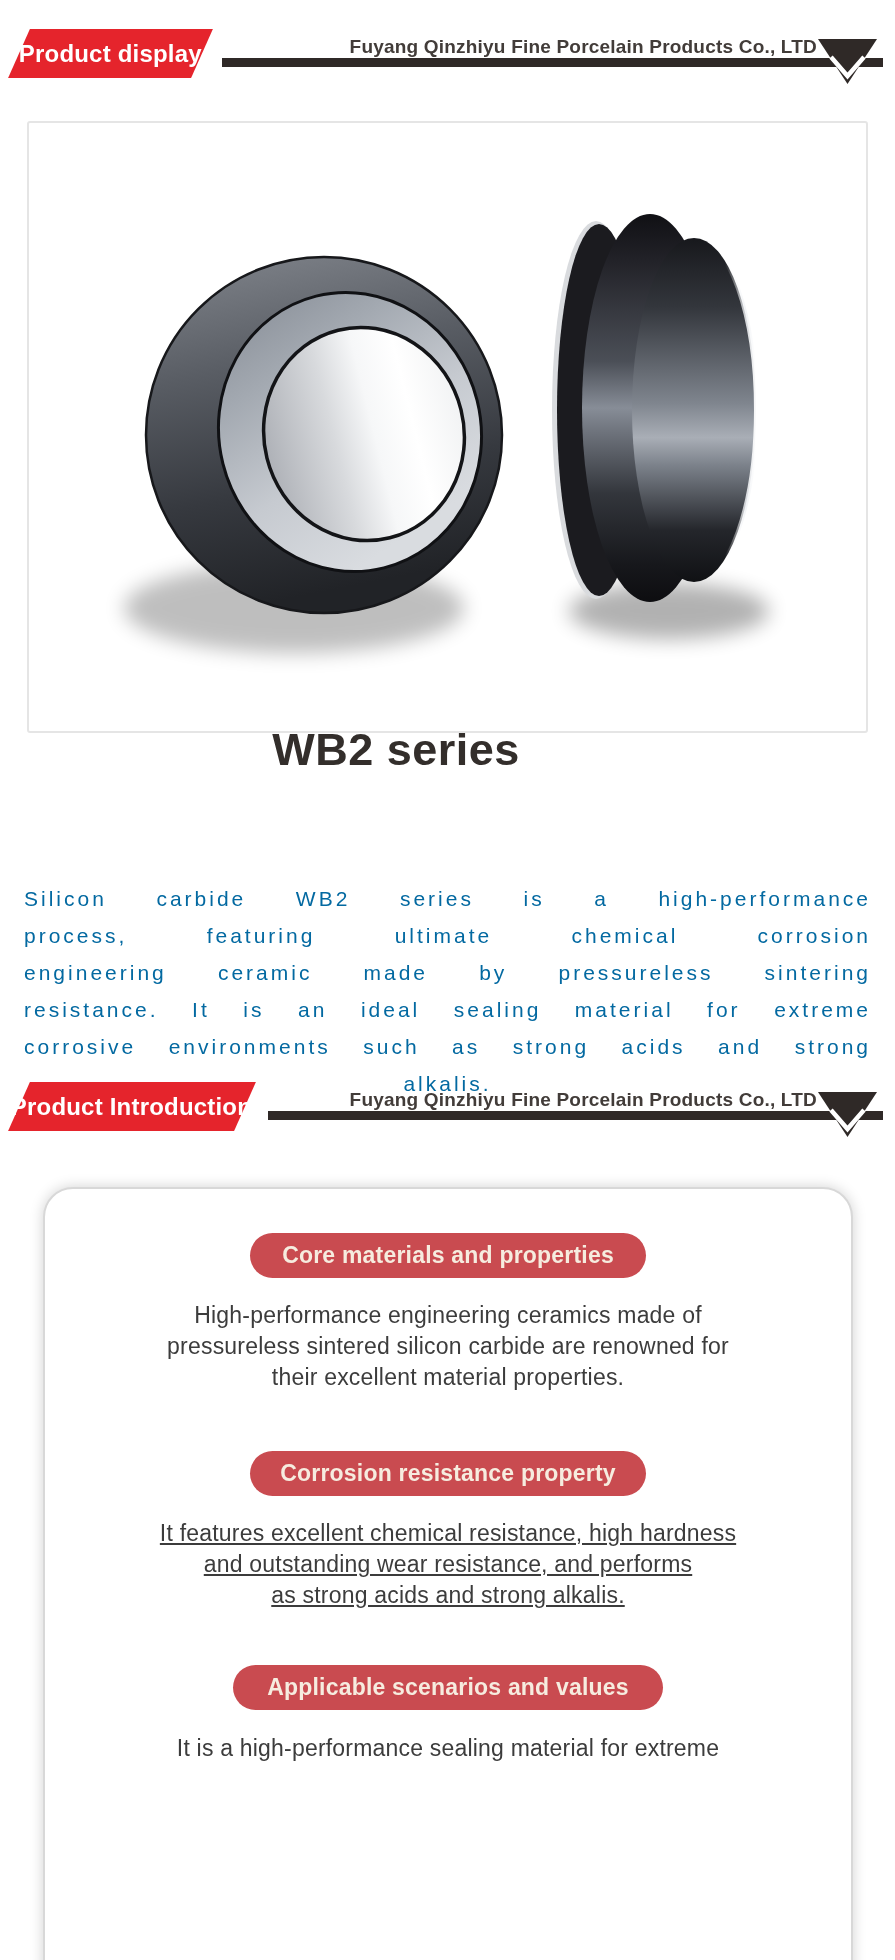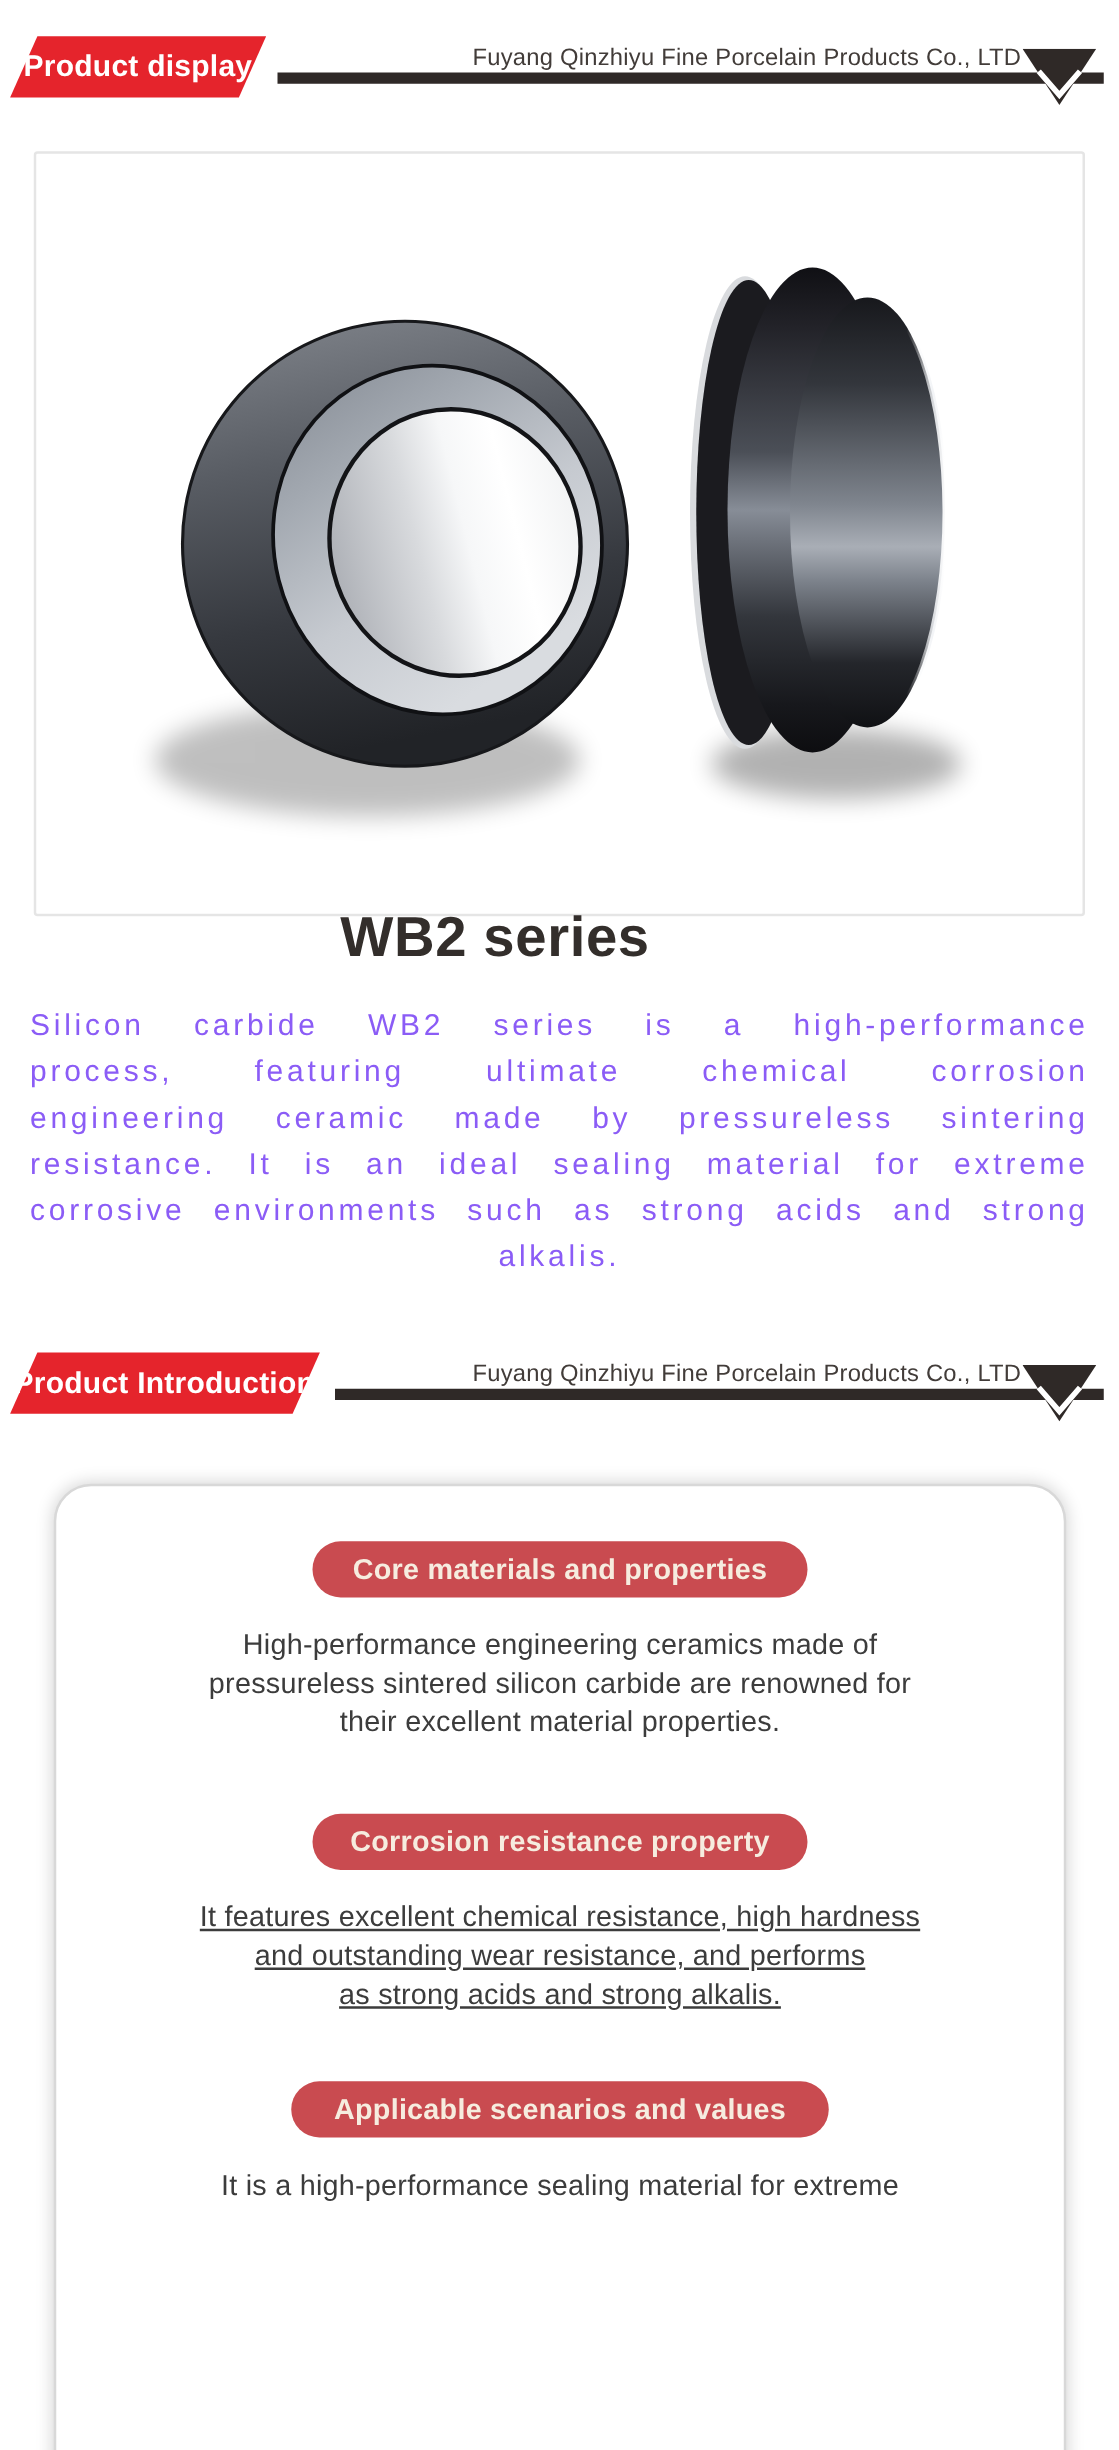--- a/index.html
+++ b/index.html
@@ -26,38 +26,38 @@
   }
   .w1{width:183px;}
   .w2{width:226px;}
   .hbar{
     position:absolute;top:58px;height:9px;background:#2f2927;
   }
   .hbar.b1{left:222px;width:661px;}
   .hbar.b2{left:268px;width:615px;}
   .company{
     position:absolute;top:36px;right:78px;
-    font-size:19px;color:#423c39;letter-spacing:0.2px;white-space:nowrap;
+    font-size:19px;color:#423c39;letter-spacing:0.2px;white-space:nowrap;font-weight:bold;
   }
   .arrow{position:absolute;left:818px;top:39px;width:59px;height:46px;}
   
   .photo-box{
     position:absolute;left:27px;top:121px;width:841px;height:612px;
     border:2px solid #e5e5e5;border-radius:3px;background:#ffffff;
     box-sizing:border-box;
   }
   .photo-box svg{display:block;}
   
   .page-title{
     position:absolute;left:0;top:723px;width:792px;height:54px;line-height:54px;
     text-align:center;font-size:45px;font-weight:bold;color:#332e2b;letter-spacing:0.5px;
   }
   .desc{
-    position:absolute;left:24px;top:802px;width:847px;
-    font-size:24px;line-height:37px;color:#8b5cf6;letter-spacing:3px;
+    position:absolute;left:24px;top:880px;width:847px;
+    font-size:21px;line-height:37px;color:#0369a1;letter-spacing:3px;
   }
   .desc .jline{text-align:justify;text-align-last:justify;}
   .desc .lastline{text-align:center;}
   
   .intro-card{
     position:absolute;left:43px;top:1187px;width:810px;height:917px;
     border:2px solid #d8d8d8;border-radius:30px;background:#ffffff;
     box-sizing:border-box;
     box-shadow:0 0 14px rgba(0,0,0,0.18);
     padding-top:44px;

